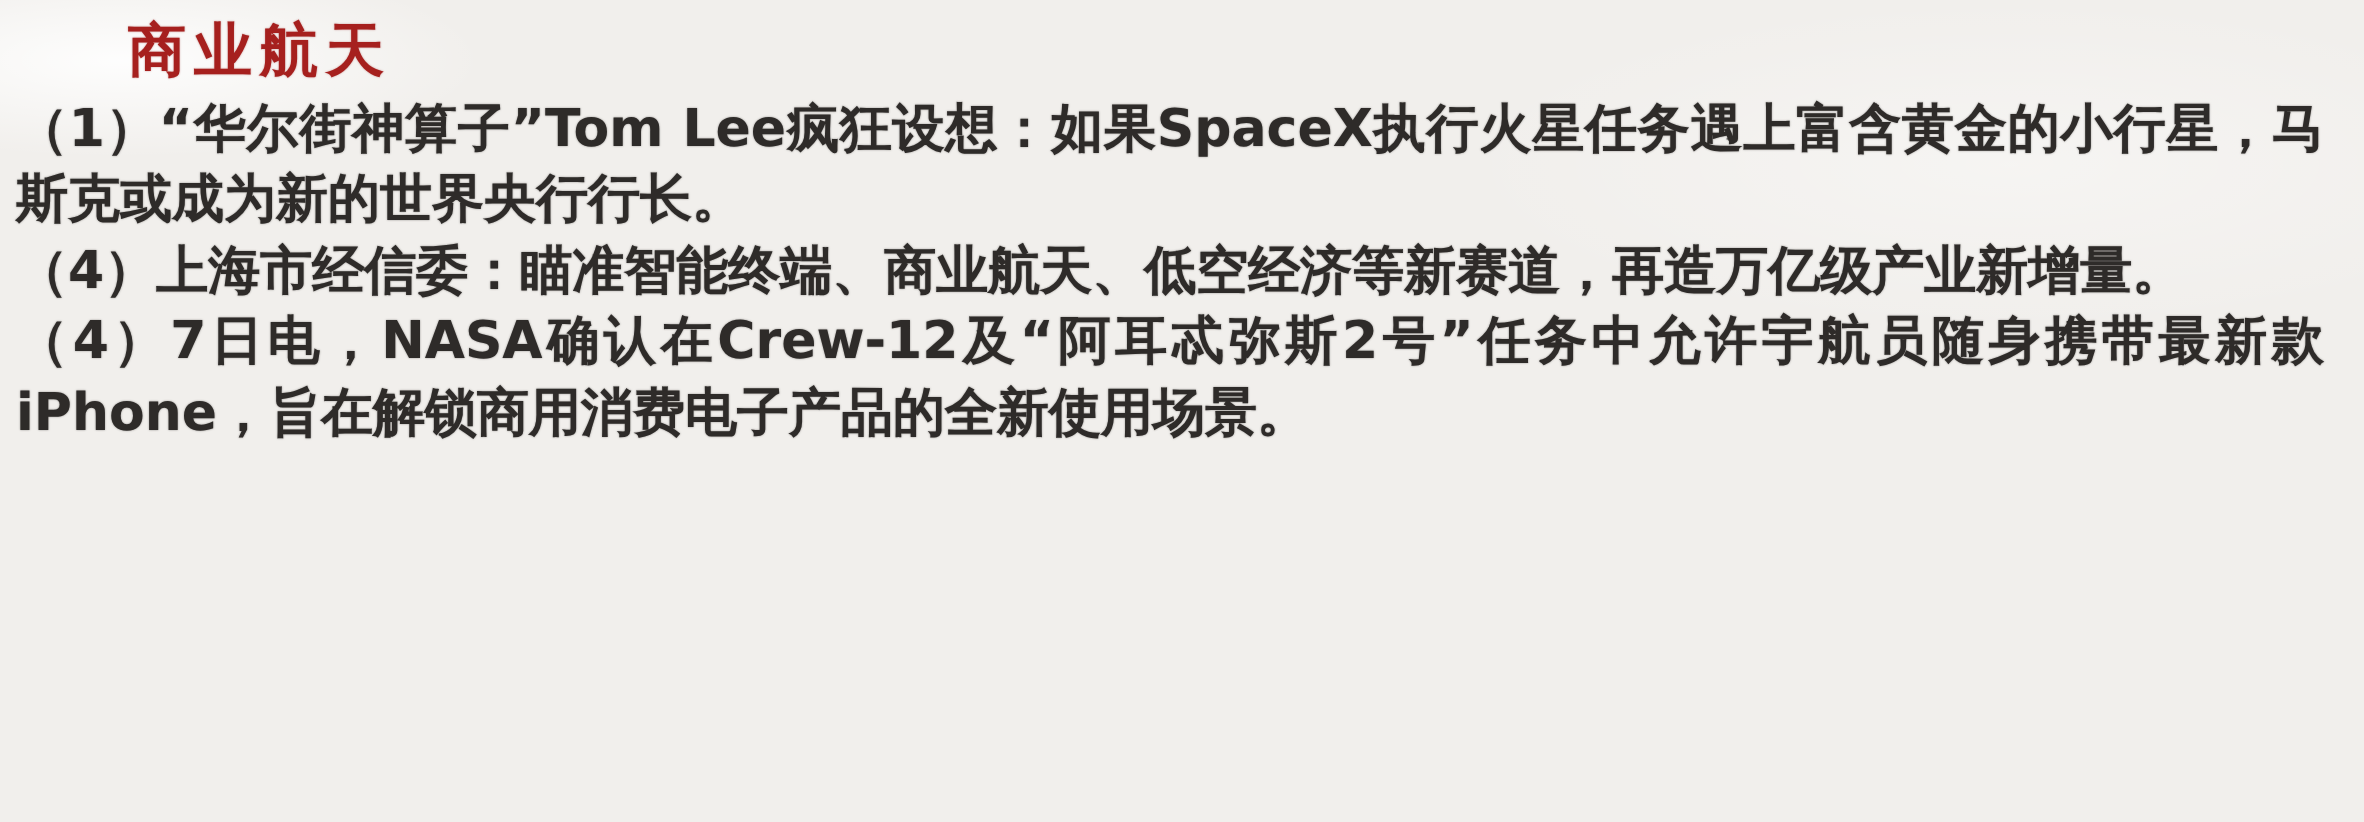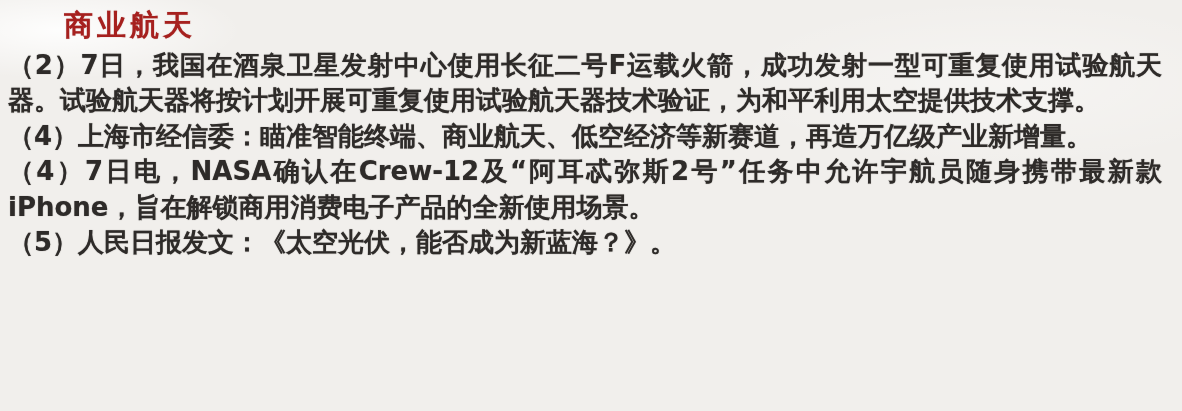--- a/index.html
+++ b/index.html
@@ -47,18 +47,17 @@
     text-justify: inter-ideograph;
     word-break: break-word;
   }
 </style>
 </head>
 <body>
 
 <div class="page">
   <h1 class="title">商业航天</h1>
   <div class="news-list">
-    <p class="news-item">（2）7日，我国在酒泉卫星发射中心使用长征二号F运载火箭，成功发射一型可重复使用试验航天器。试验航天器将按计划开展可重复使用试验航天器技术验证，为和平利用太空提供技术支撑。</p>
+    <p class="news-item">（1）“华尔街神算子”Tom Lee疯狂设想：如果SpaceX执行火星任务遇上富含黄金的小行星，马斯克或成为新的世界央行行长。</p>
     <p class="news-item">（4）上海市经信委：瞄准智能终端、商业航天、低空经济等新赛道，再造万亿级产业新增量。</p>
     <p class="news-item">（4）7日电，NASA确认在Crew-12及“阿耳忒弥斯2号”任务中允许宇航员随身携带最新款iPhone，旨在解锁商用消费电子产品的全新使用场景。</p>
-    <p class="news-item">（5）人民日报发文：《太空光伏，能否成为新蓝海？》。</p>
   </div>
 </div>
 
 </body></html>

